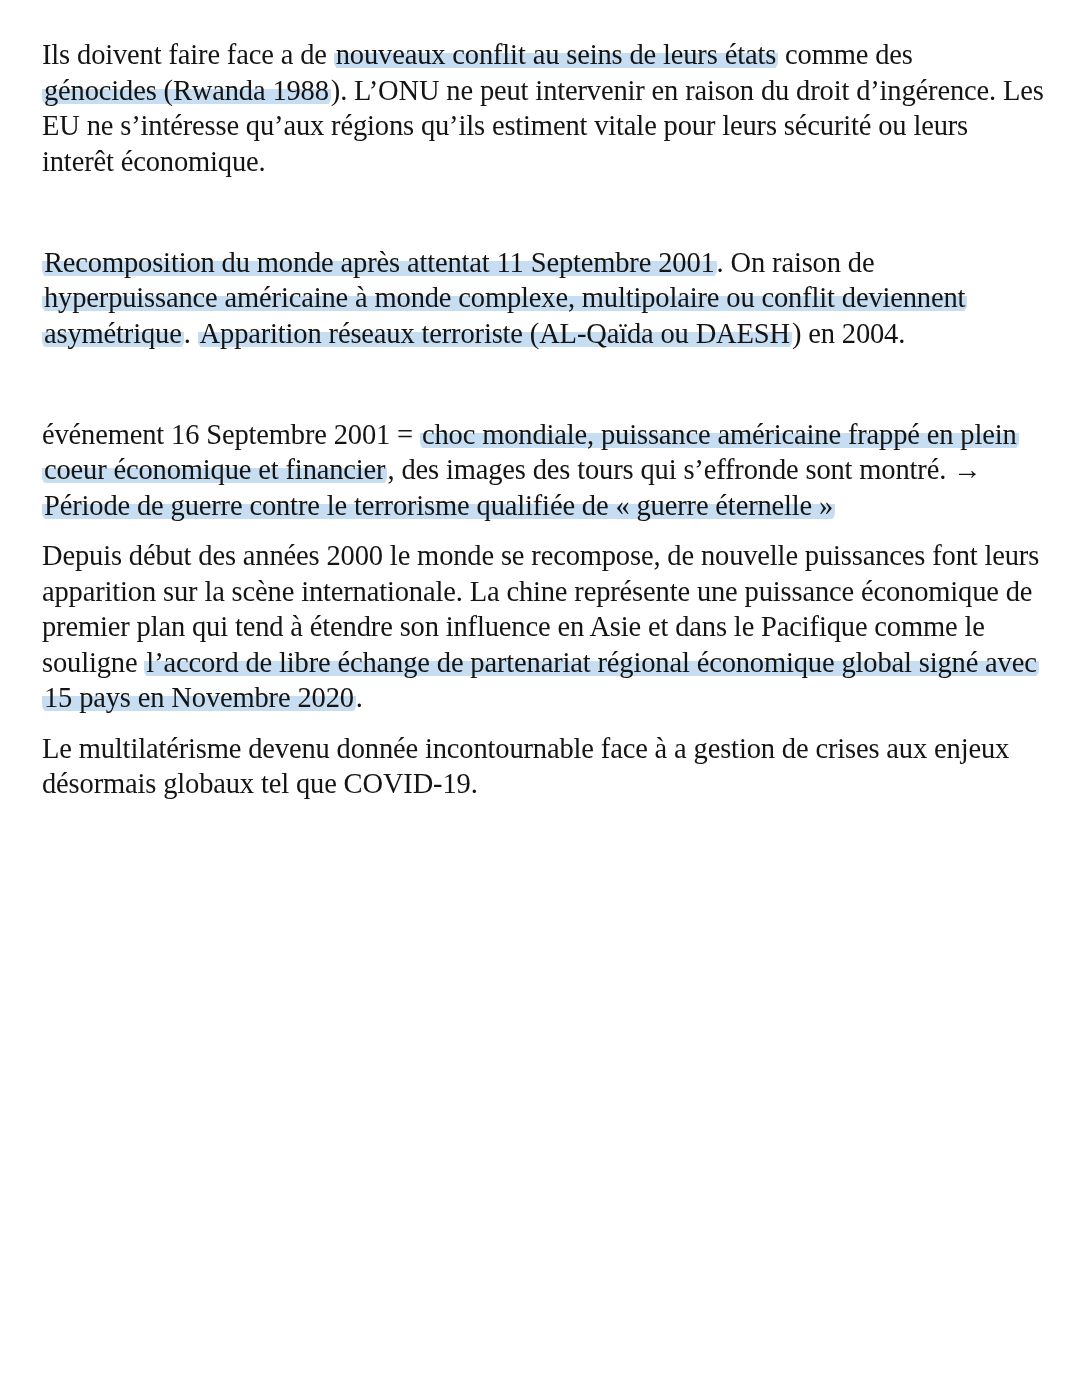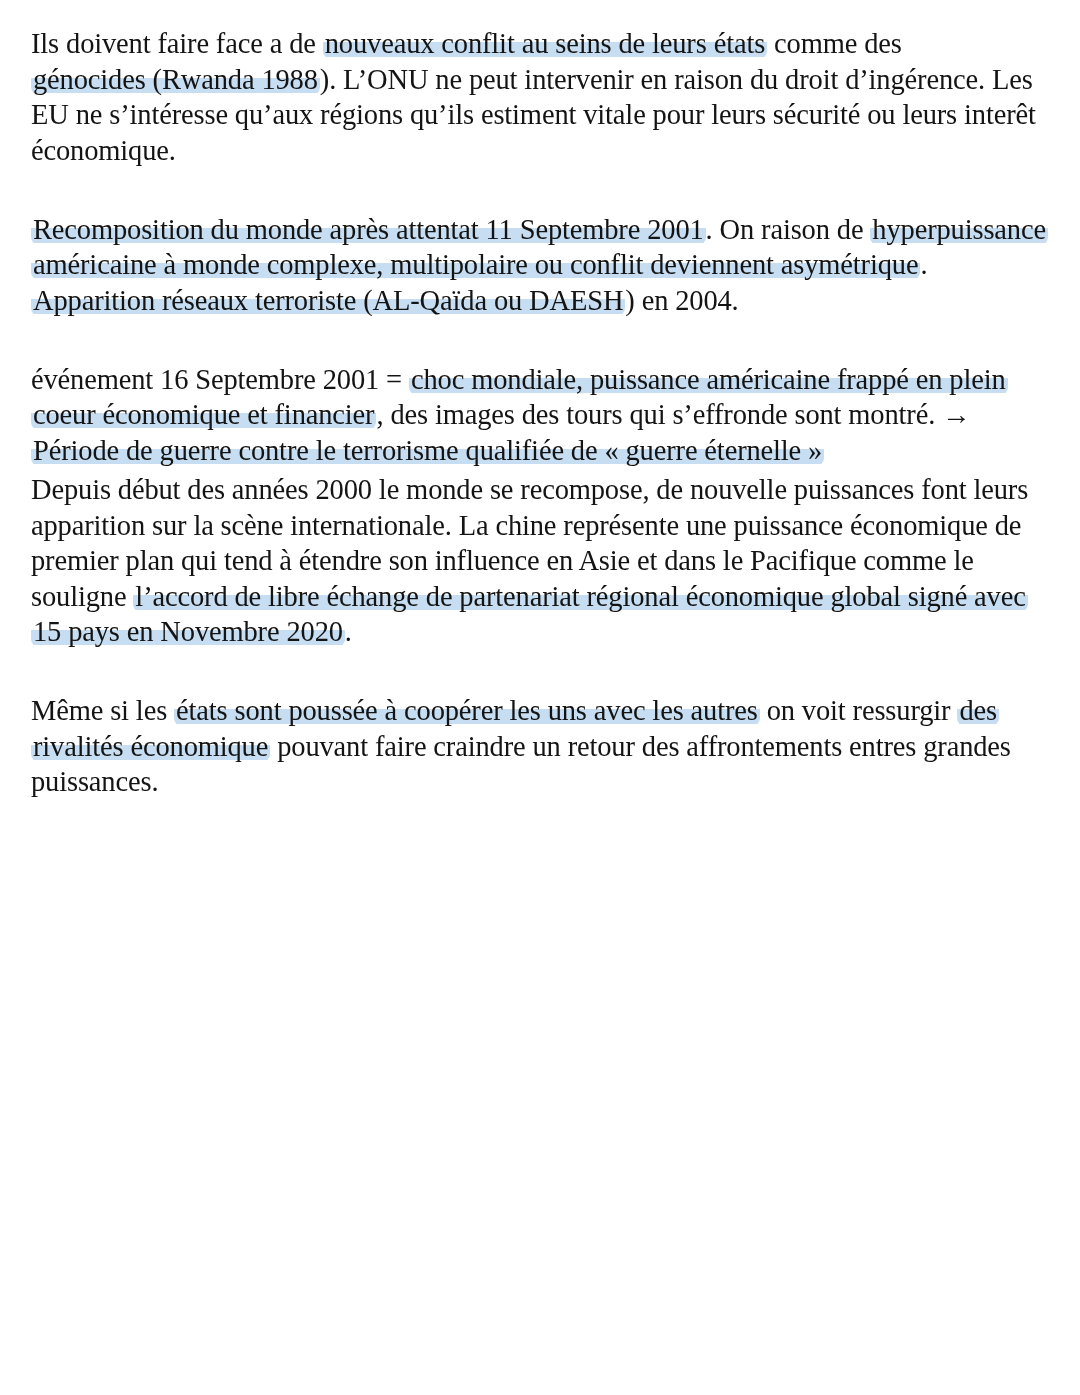--- a/index.html
+++ b/index.html
@@ -2,21 +2,21 @@
 <html><head>
 <meta charset="utf-8">
 <style>
   html, body { margin: 0; padding: 0; background: #ffffff; }
   body {
     width: 1080px; height: 1395px; overflow: hidden;
     font-family: "Liberation Serif", "DejaVu Serif", serif;
     color: #141414;
   }
   .page { position: relative; padding: 22px 20px 0 27px; }
-  .para { font-size: 28.5px; line-height: 35.5px; margin: 4px; letter-spacing: -0.15px; }
+  .para { font-size: 28.5px; line-height: 35.5px; margin: 15px; letter-spacing: -0.15px; }
   .gap { height: 35.5px; }
   .hl {
     background: linear-gradient(to bottom, transparent 0%, transparent 45%, #c6ddf2 45%, #c6ddf2 92%, transparent 92%);
     border-radius: 0 0 8px 8px;
     -webkit-box-decoration-break: clone; box-decoration-break: clone;
     padding: 0 2px;
   }
 </style>
 </head>
 <body>
@@ -28,18 +28,18 @@
   <div class="gap"></div>
 
   <p class="para"><span class="hl">Recomposition du monde après attentat 11 Septembre 2001</span><span>. On raison de </span><span class="hl">hyperpuissance américaine à monde complexe, multipolaire ou conflit deviennent asymétrique</span><span>. </span><span class="hl">Apparition réseaux terroriste (AL-Qaïda ou DAESH</span><span>) en 2004.</span></p>
 
   <div class="gap"></div>
 
   <p class="para"><span>événement 16 Septembre 2001 = </span><span class="hl">choc mondiale, puissance américaine frappé en plein coeur économique et financier</span><span>, des images des tours qui s’effronde sont montré. → </span><span class="hl">Période de guerre contre le terrorisme qualifiée de « guerre éternelle »</span></p>
 
   <p class="para"><span>Depuis début des années 2000 le monde se recompose, de nouvelle puissances font leurs apparition sur la scène internationale. La chine représente une puissance économique de premier plan qui tend à étendre son influence en Asie et dans le Pacifique comme le souligne </span><span class="hl">l’accord de libre échange de partenariat régional économique global signé avec 15 pays en Novembre 2020</span><span>.</span></p>
 
+  <p class="para"><span>Le multilatérisme devenu donnée incontournable face à a gestion de crises aux enjeux désormais globaux tel que COVID-19.</span></p>
 
   <div class="gap"></div>
 
-  <p class="para"><span>Même si les </span><span class="hl">états sont poussée à coopérer les uns avec les autres</span><span> on voit ressurgir </span><span class="hl">des rivalités économique</span><span> pouvant faire craindre un retour des affrontements entres grandes puissances.</span></p>
 
 </div>
 
 </body></html>

